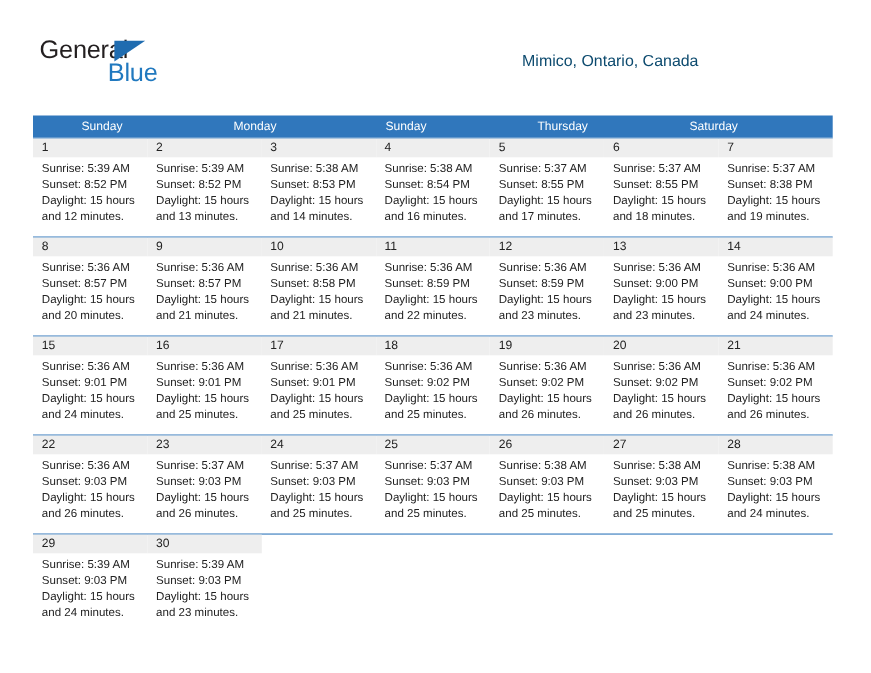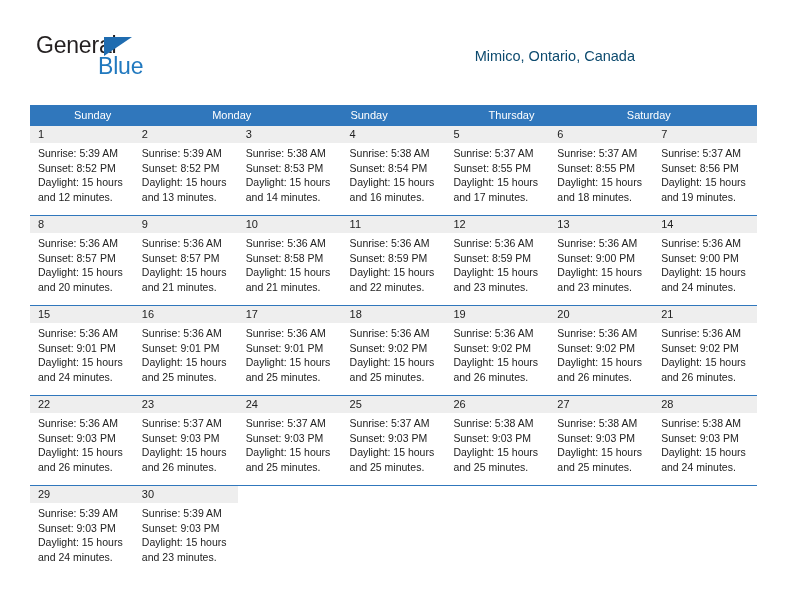--- a/index.html
+++ b/index.html
@@ -223,21 +223,21 @@
           <div>Sunrise: 5:37 AM</div>
           <div>Sunset: 8:55 PM</div>
           <div>Daylight: 15 hours</div>
           <div>and 18 minutes.</div>
         </div>
       </div>
       <div class="day">
         <div class="day-num-band">7</div>
         <div class="day-info">
           <div>Sunrise: 5:37 AM</div>
-          <div>Sunset: 8:56 PM</div>
+          <div>Sunset: 8:38 PM</div>
           <div>Daylight: 15 hours</div>
           <div>and 19 minutes.</div>
         </div>
       </div>
     </div>
 
     <div class="week">
       <div class="day">
         <div class="day-num-band">8</div>
         <div class="day-info">

